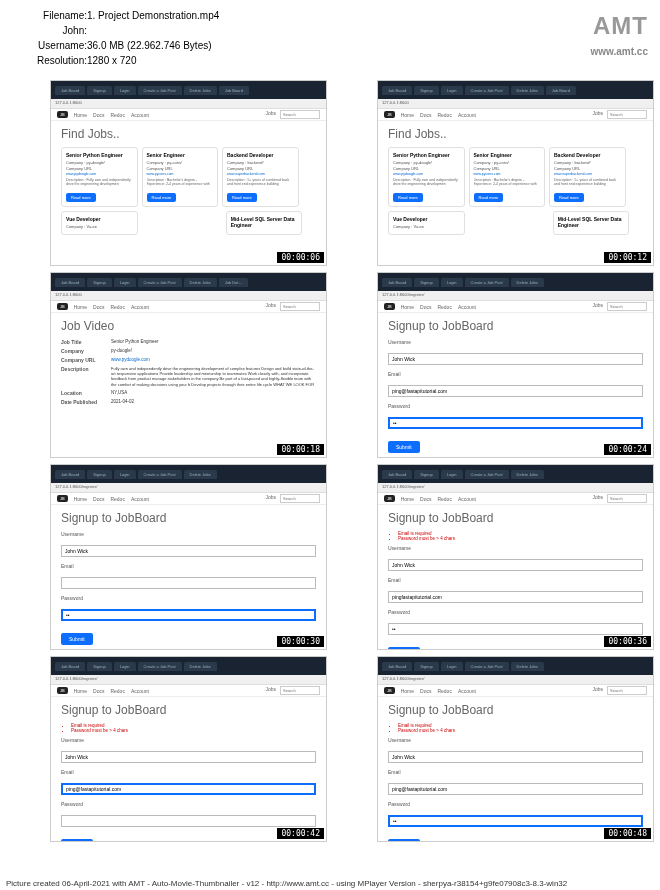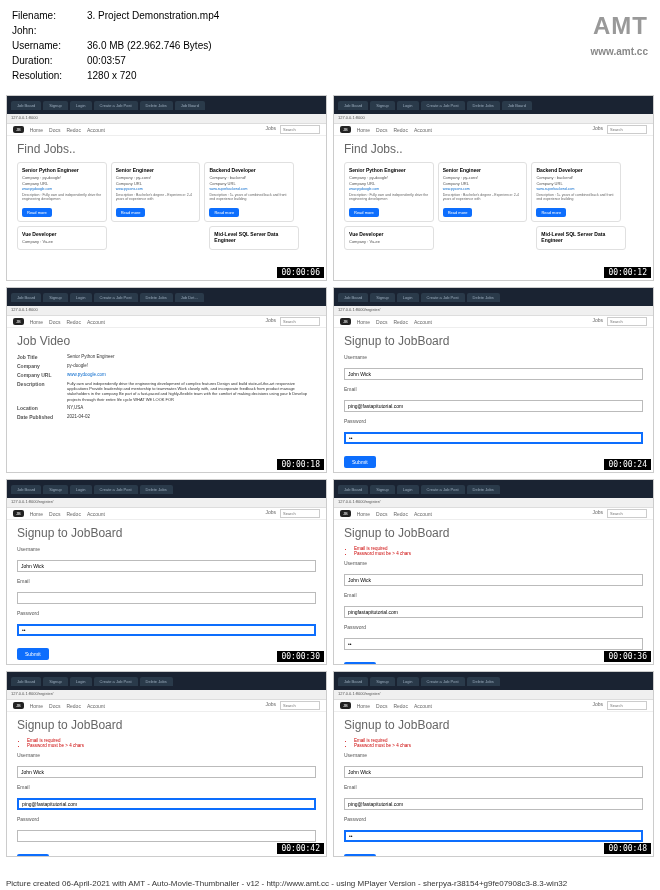--- a/index.html
+++ b/index.html
@@ -1,23 +1,23 @@
 <!DOCTYPE html>
 <html><head>
 <meta charset="utf-8">
 <style>
 * { margin: 0; padding: 0; box-sizing: border-box; font-family: Arial, sans-serif; }
 body { width: 660px; height: 890px; background: #fff; position: relative; }
 .header-metadata { padding: 8px 12px; font-size: 10px; line-height: 1.5; position: relative; }
-.meta-row { display: flex; }
+.meta-row { display: flex; text-align: right; }
 .meta-label { width: 75px; font-weight: normal; }
 .amt-logo { position: absolute; right: 12px; top: 8px; font-size: 24px; font-weight: bold; color: #999; font-family: serif; letter-spacing: 1px; text-align: right; }
 .amt-logo .url { font-size: 10px; letter-spacing: 0; display: block; color: #888; margin-left: 8px; }
 .thumbs-grid { display: grid; grid-template-columns: 1fr 1fr; gap: 6px; padding: 4px 6px; }
-.thumb { position: relative; border: 1px solid #ccc; height: 186px; overflow: hidden; background: #f8f8f8; }
+.thumb { position: relative; border: 1px solid #ccc; height: 186px; overflow: hidden; background: #f8f8f8; margin-left: 44px; }
 .browser-chrome { height: 18px; background: #1a2332; display: flex; align-items: center; padding: 0 4px; gap: 2px; }
 .tab { background: #2a3a4a; color: #9ab; font-size: 4px; padding: 2px 6px; border-radius: 2px 2px 0 0; white-space: nowrap; overflow: hidden; max-width: 45px; }
 .addr-bar { height: 10px; background: #f0f0f0; border-bottom: 1px solid #ddd; font-size: 4px; padding: 1px 4px; color: #555; }
 .page-nav { height: 12px; background: #fff; border-bottom: 1px solid #eee; display: flex; align-items: center; padding: 0 6px; gap: 6px; font-size: 5px; color: #666; }
 .page-nav .logo { background: #222; color: #fff; padding: 1px 3px; border-radius: 2px; font-size: 4px; }
 .page-nav .right { margin-left: auto; display: flex; gap: 4px; }
 .page-content { padding: 6px 10px; background: #fff; height: calc(100% - 40px); overflow: hidden; }
 .page-title { font-size: 12px; color: #666; font-weight: 300; margin-bottom: 6px; }
 .job-cards { display: flex; gap: 4px; flex-wrap: wrap; }
 .job-card { border: 1px solid #e0e0e0; border-radius: 3px; padding: 4px; width: 30%; font-size: 4px; }
@@ -45,32 +45,28 @@
 </head>
 <body>
 
 <div class="header-metadata">
   <div class="amt-logo">
     <span>AMT</span>
     <span class="url">www.amt.cc</span>
   </div>
   <div class="meta-row">
       <span class="meta-label">Filename:</span>
-      <span>3. Project Demonstration.mp4</span>
+      <span>1. Project Demonstration.mp4</span>
     </div>
   <div class="meta-row">
       <span class="meta-label">John:</span>
     </div>
   <div class="meta-row">
       <span class="meta-label">Username:</span>
       <span>36.0 MB (22.962.746 Bytes)</span>
-    </div>
-  <div class="meta-row">
-      <span class="meta-label">Duration:</span>
-      <span>00:03:57</span>
     </div>
   <div class="meta-row">
       <span class="meta-label">Resolution:</span>
       <span>1280 x 720</span>
     </div>
 </div>
 
 <div class="thumbs-grid">
 
   <div class="thumb">

